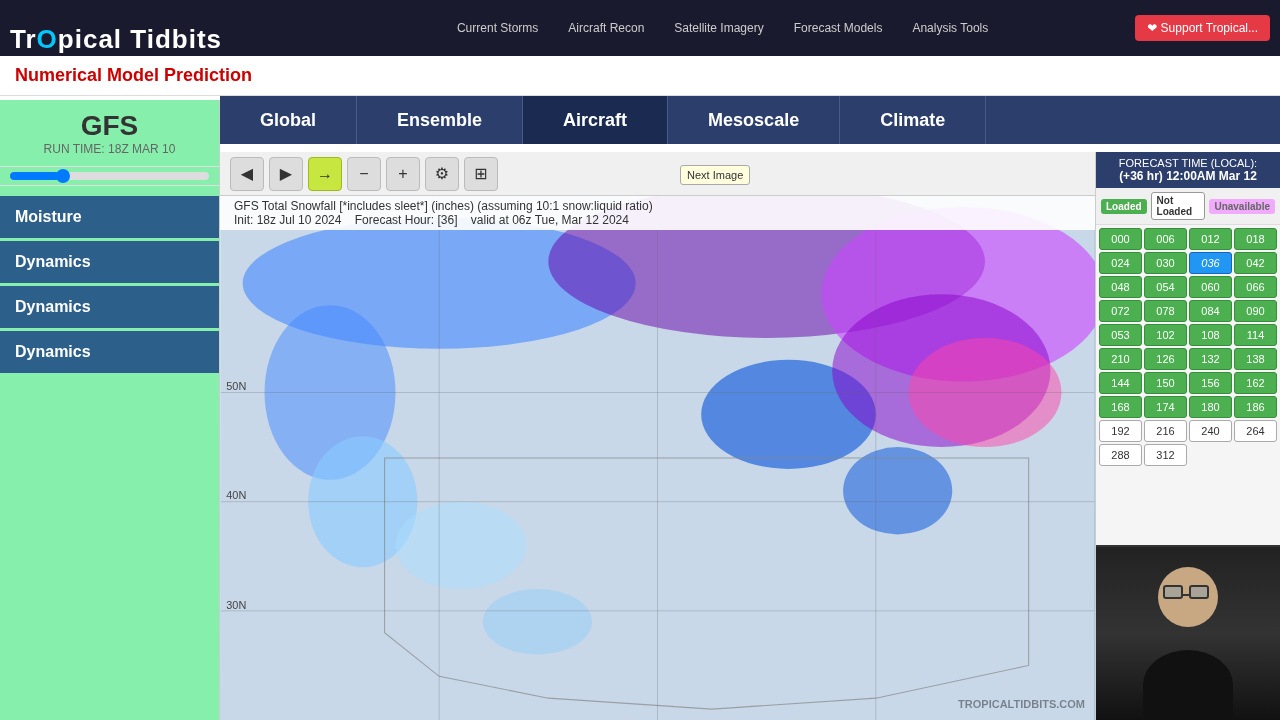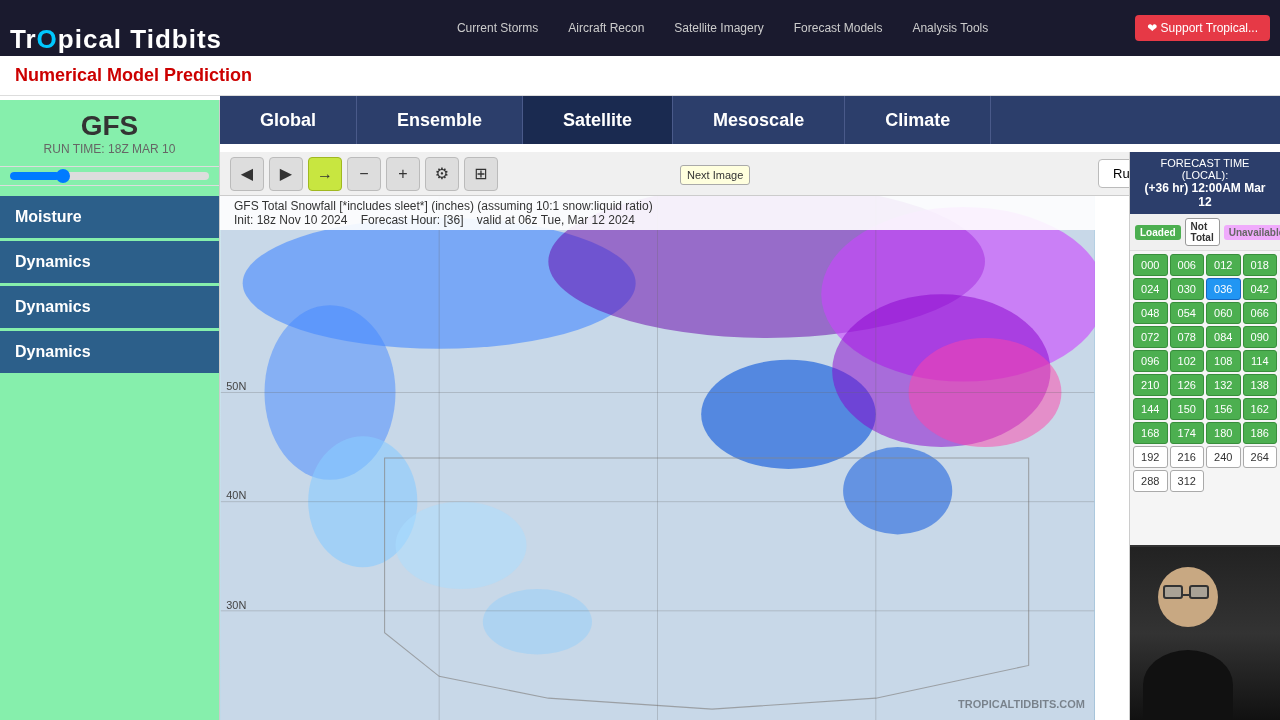--- a/index.html
+++ b/index.html
@@ -262,21 +262,21 @@
       font-size: 9px;
       color: #333;
       padding-left: 2px;
     }
 
     
     #right-panel {
       position: absolute;
       top: 152px;
       right: 0;
-      width: 151px;
+      width: 185px;
       bottom: 0;
       background: #f5f5f5;
       border-left: 1px solid #ccc;
       overflow-y: auto;
     }
     #forecast-header {
       background: #2c3e6b;
       color: #fff;
       font-size: 11px;
       padding: 5px 8px;
@@ -315,21 +315,21 @@
       background: #fff;
       border: 1px solid #aaa;
       border-radius: 3px;
       font-size: 11px;
       padding: 4px 2px;
       text-align: center;
       cursor: pointer;
       color: #333;
     }
     .time-btn.loaded { background: #4CAF50; color: #fff; border-color: #388E3C; }
-    .time-btn.active { background: #2196F3; color: #fff; border-color: #1565C0; }
+    .time-btn.active { background: #2196F3; color: #fff; border-color: #1565C0; font-style: italic; }
     .time-btn.not-loaded { background: #fff; color: #333; }
 
     
     #webcam-overlay {
       position: absolute;
       bottom: 0;
       right: 0;
       width: 185px;
       height: 175px;
       background: #111;
@@ -419,21 +419,21 @@
   <div id="support-btn">❤ Support Tropical...</div>
 </div>
 
 <div id="sub-header">
   <span id="page-title-text">Numerical Model Prediction</span>
 </div>
 
 <div id="tab-bar">
   <div class="tab-item">Global</div>
   <div class="tab-item">Ensemble</div>
-  <div class="tab-item active">Satellite</div>
+  <div class="tab-item active">Aircraft</div>
   <div class="tab-item">Mesoscale</div>
   <div class="tab-item">Climate</div>
 </div>
 
 <div id="left-panel">
   <div id="gfs-title-area">
     <div id="gfs-label">GFS</div>
     <div id="gfs-run-time">RUN TIME: 18Z MAR 10</div>
   </div>
   <div id="progress-bar-container">
@@ -558,21 +558,21 @@
     </div>
     <div class="scale-row">
       <div class="scale-color" style="background:#cceeff"></div>
       <span class="scale-label">1</span>
     </div>
   </div>
 
 <div id="map-area">
   <div id="map-info-bar">
     <span>GFS Total Snowfall [*includes sleet*] (inches) (assuming 10:1 snow:liquid ratio)</span><br>
-    <span>Init: 18z Nov 10 2024</span>&nbsp;&nbsp;&nbsp;
+    <span>Init: 18z Jul 10 2024</span>&nbsp;&nbsp;&nbsp;
     <span>Forecast Hour: [36]</span>&nbsp;&nbsp;&nbsp;
     <span>valid at 06z Tue, Mar 12 2024</span>
   </div>
   <div id="map-img-placeholder">
     <svg class="map-svg" viewBox="0 0 800 480" xmlns="http://www.w3.org/2000/svg">
 
       <rect width="800" height="480" fill="#c8d8e8"></rect>
 
       <ellipse cx="200" cy="80" rx="180" ry="60" fill="#4488ff" opacity="0.6"></ellipse>
       <ellipse cx="500" cy="60" rx="200" ry="70" fill="#6600aa" opacity="0.5"></ellipse>
@@ -608,41 +608,41 @@
   </div>
 </div>
 
 <div id="right-panel">
   <div id="forecast-header">
     <div>FORECAST TIME (LOCAL):</div>
     <div id="forecast-time-display">(+36 hr) 12:00AM Mar 12</div>
   </div>
   <div id="legend-row">
     <span class="legend-item legend-loaded">Loaded</span>
-    <span class="legend-item legend-not-loaded">Not Total</span>
+    <span class="legend-item legend-not-loaded">Not Loaded</span>
     <span class="legend-item legend-unavailable">Unavailable</span>
   </div>
   <div id="time-buttons-grid">
       <div class="time-btn loaded">000</div>
       <div class="time-btn loaded">006</div>
       <div class="time-btn loaded">012</div>
       <div class="time-btn loaded">018</div>
       <div class="time-btn loaded">024</div>
       <div class="time-btn loaded">030</div>
       <div class="time-btn active">036</div>
       <div class="time-btn loaded">042</div>
       <div class="time-btn loaded">048</div>
       <div class="time-btn loaded">054</div>
       <div class="time-btn loaded">060</div>
       <div class="time-btn loaded">066</div>
       <div class="time-btn loaded">072</div>
       <div class="time-btn loaded">078</div>
       <div class="time-btn loaded">084</div>
       <div class="time-btn loaded">090</div>
-      <div class="time-btn loaded">096</div>
+      <div class="time-btn loaded">053</div>
       <div class="time-btn loaded">102</div>
       <div class="time-btn loaded">108</div>
       <div class="time-btn loaded">114</div>
       <div class="time-btn loaded">210</div>
       <div class="time-btn loaded">126</div>
       <div class="time-btn loaded">132</div>
       <div class="time-btn loaded">138</div>
       <div class="time-btn loaded">144</div>
       <div class="time-btn loaded">150</div>
       <div class="time-btn loaded">156</div>

